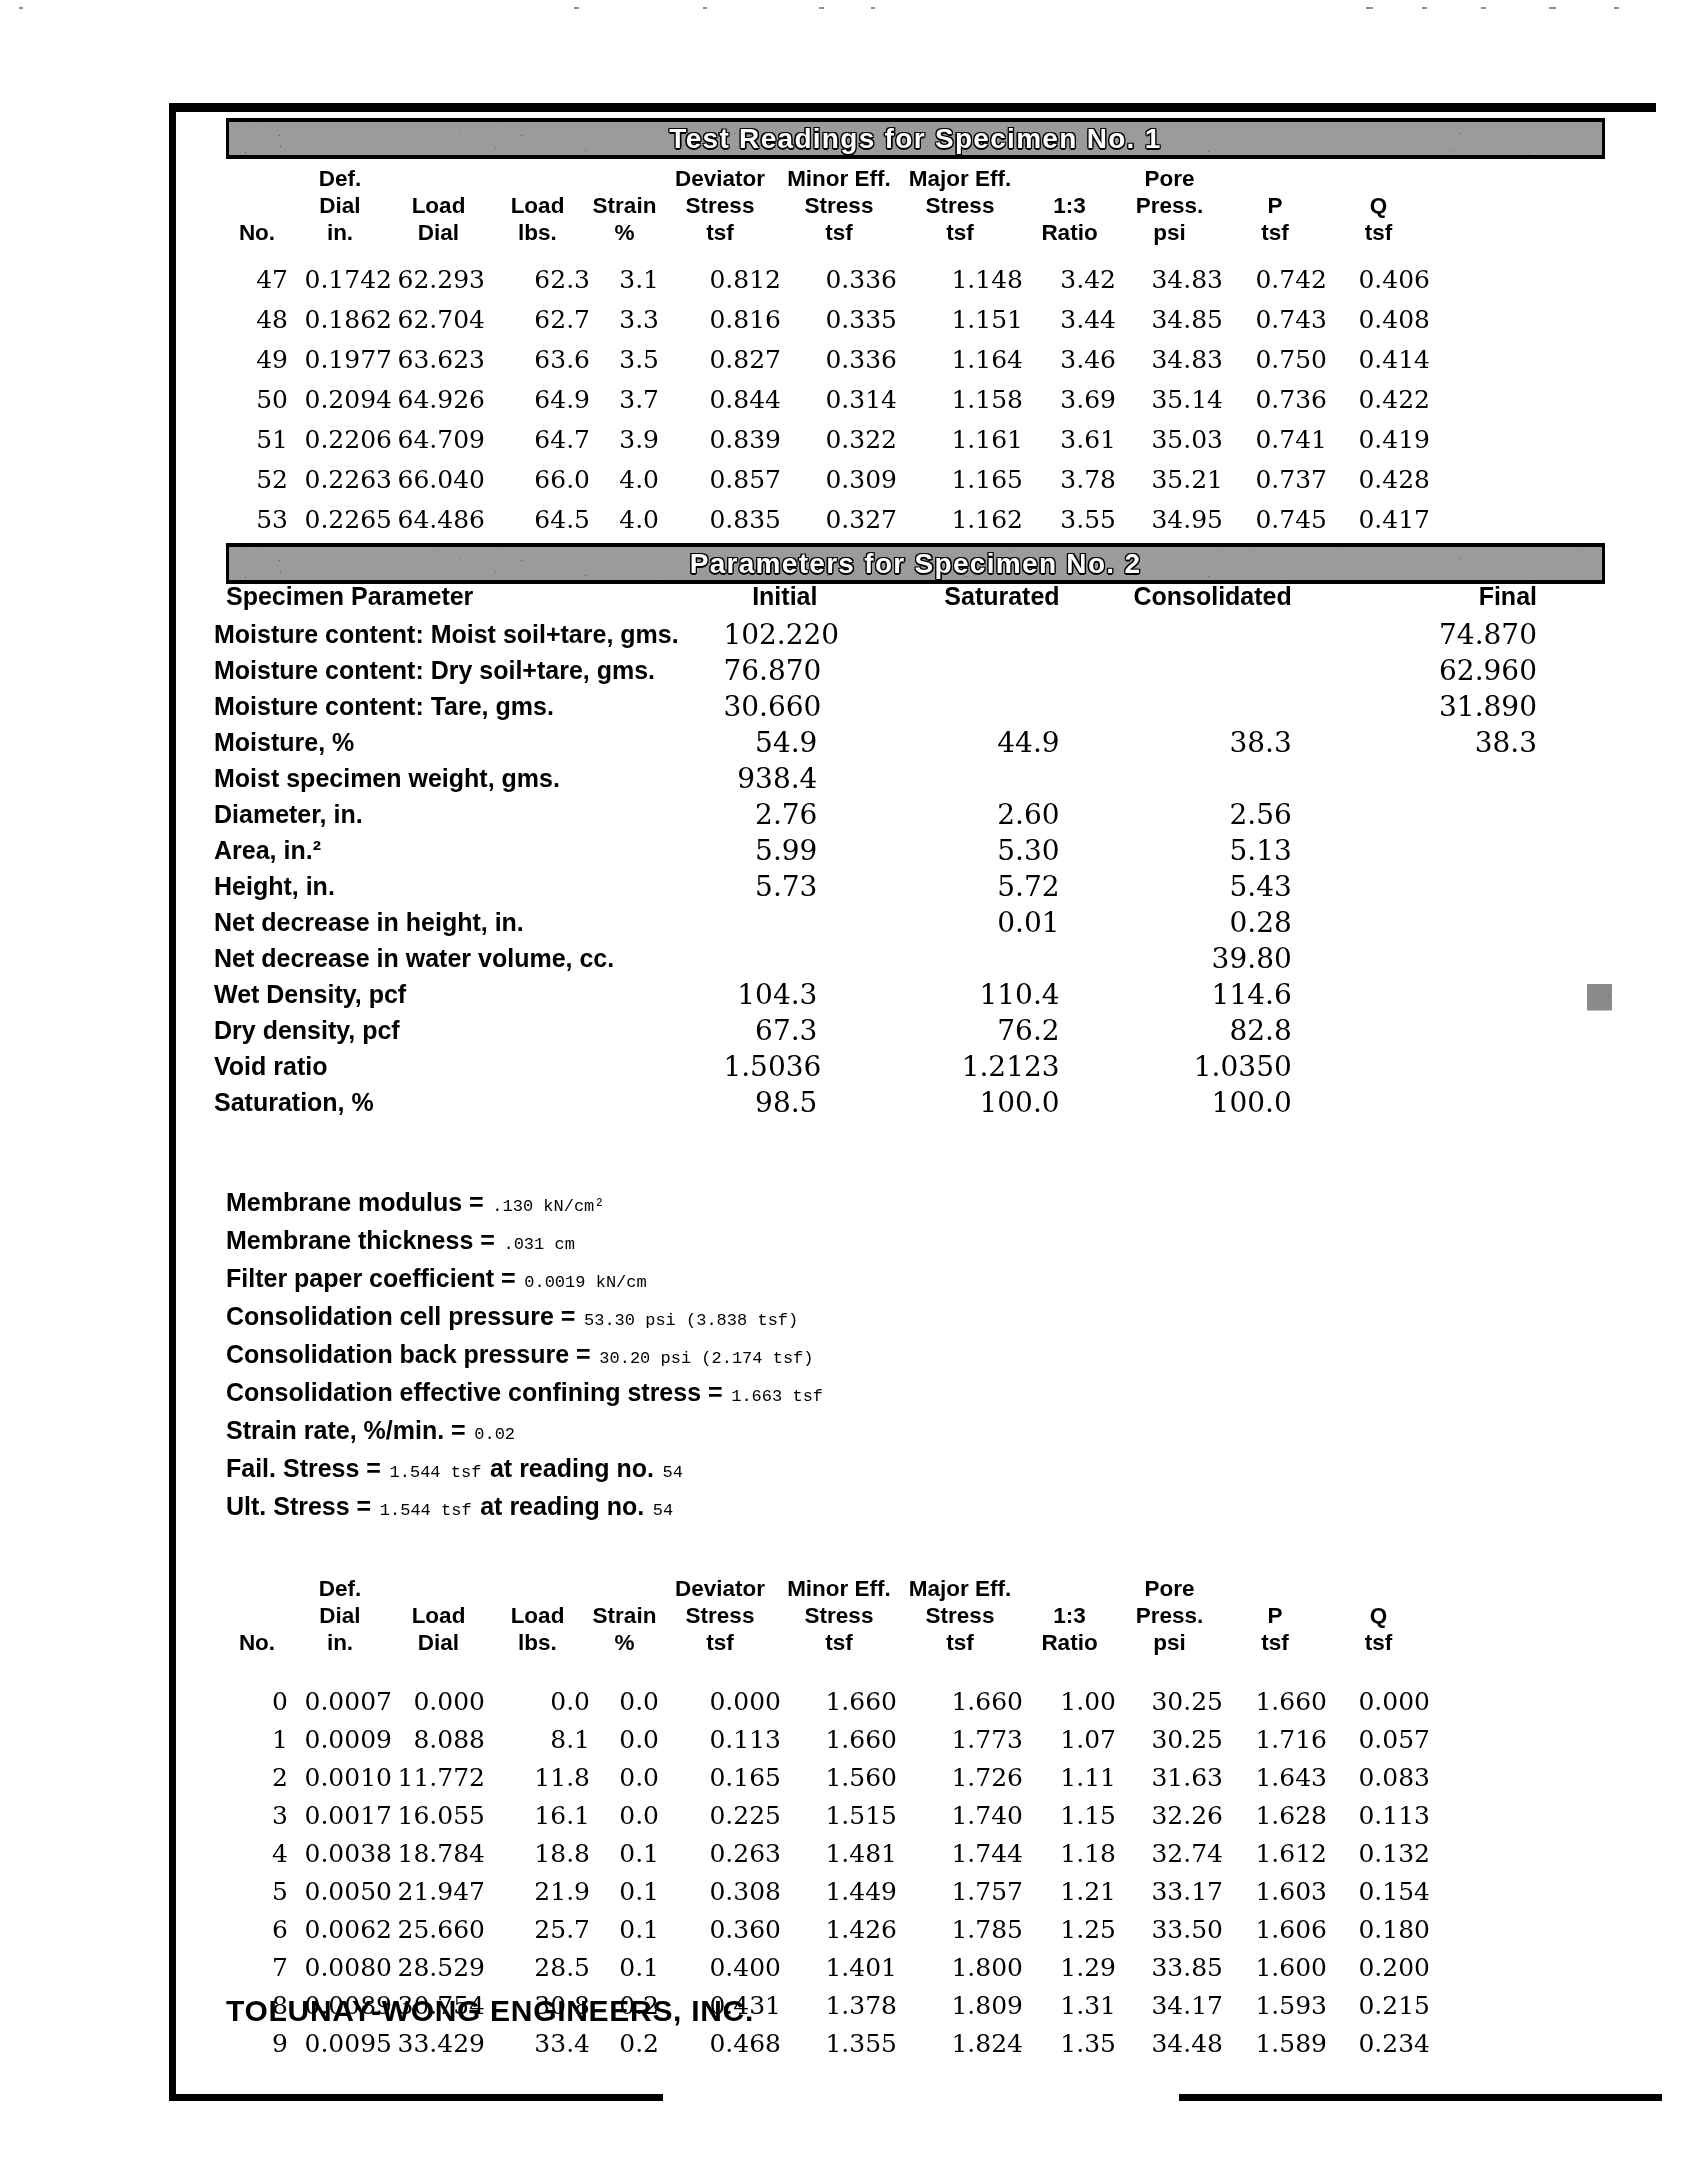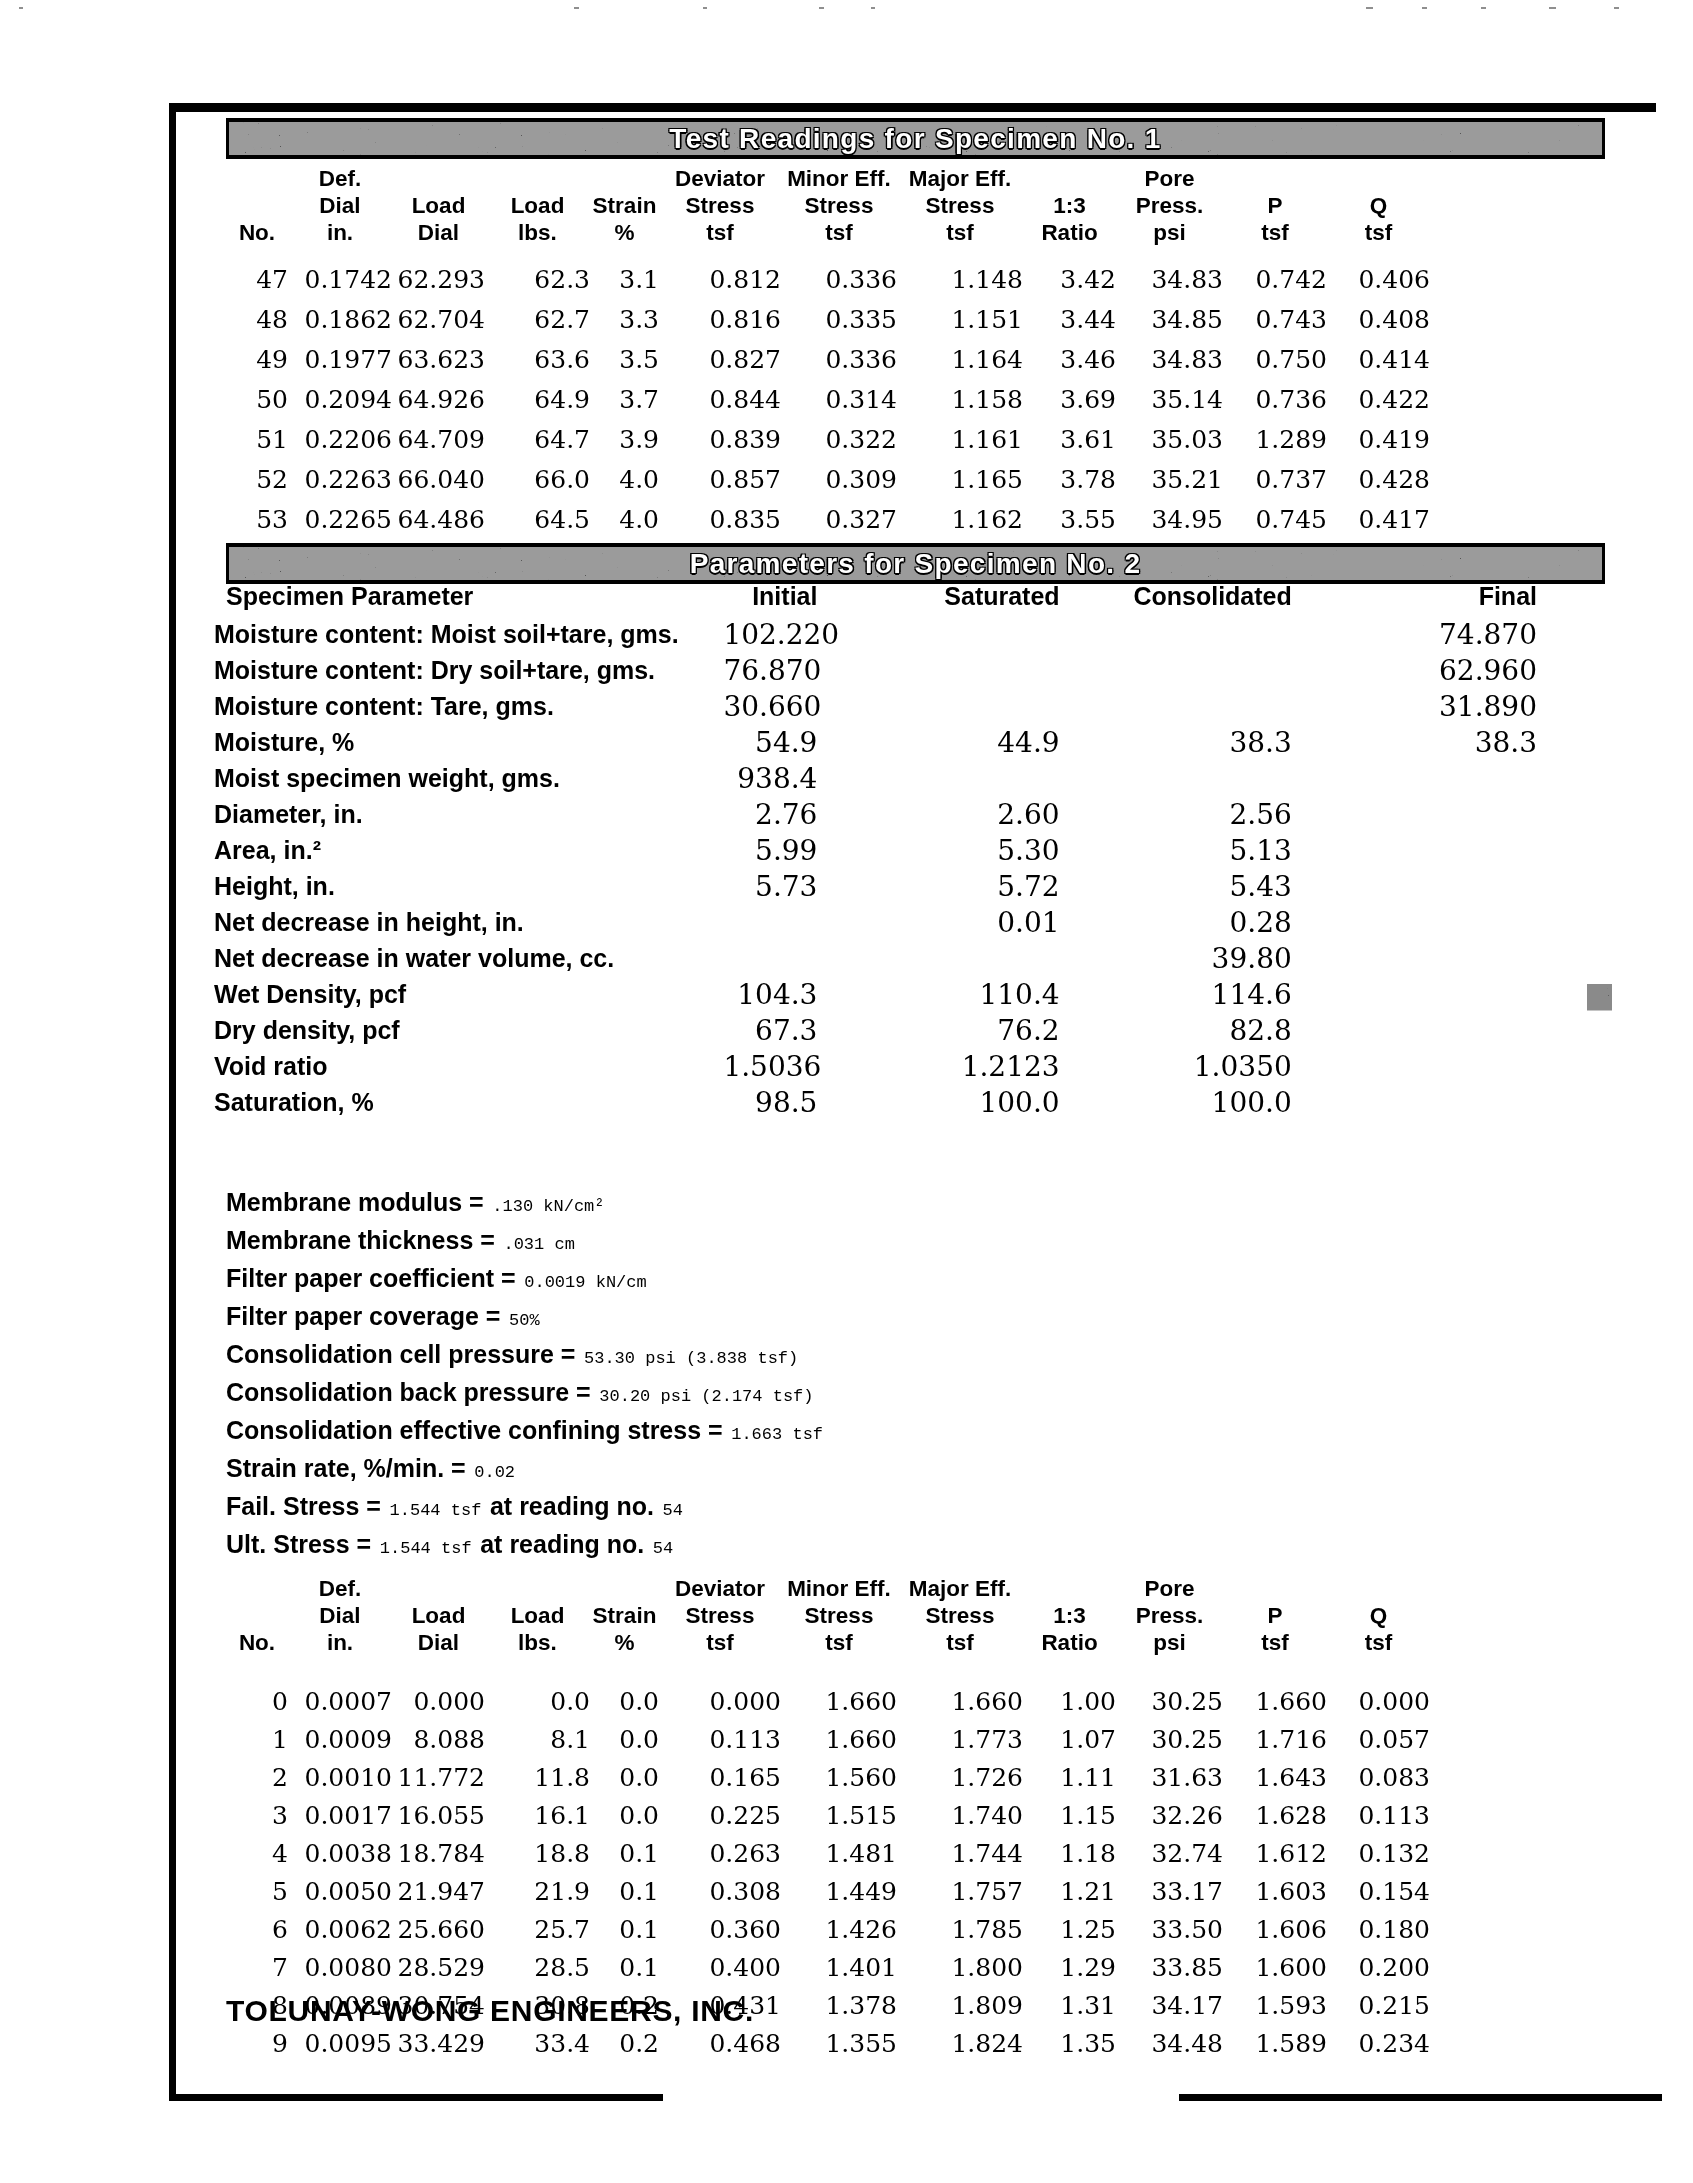--- a/index.html
+++ b/index.html
@@ -220,21 +220,21 @@
           <td>51</td>
           <td>0.2206</td>
           <td>64.709</td>
           <td>64.7</td>
           <td>3.9</td>
           <td>0.839</td>
           <td>0.322</td>
           <td>1.161</td>
           <td>3.61</td>
           <td>35.03</td>
-          <td>1.289</td>
+          <td>0.741</td>
           <td>0.419</td>
         </tr>
         <tr>
           <td>52</td>
           <td>0.2263</td>
           <td>66.040</td>
           <td>66.0</td>
           <td>4.0</td>
           <td>0.857</td>
           <td>0.309</td>
@@ -386,21 +386,20 @@
           <td></td>
         </tr>
       </tbody>
   </table>
 
 
   <div class="notes">
       <div class="note"><span class="nlab">Membrane modulus =</span><span class="nval">.130 kN/cm²</span></div>
       <div class="note"><span class="nlab">Membrane thickness =</span><span class="nval">.031 cm</span></div>
       <div class="note"><span class="nlab">Filter paper coefficient =</span><span class="nval">0.0019 kN/cm</span></div>
-      <div class="note"><span class="nlab">Filter paper coverage =</span><span class="nval">50%</span></div>
       <div class="note"><span class="nlab">Consolidation cell pressure =</span><span class="nval">53.30 psi (3.838 tsf)</span></div>
       <div class="note"><span class="nlab">Consolidation back pressure =</span><span class="nval">30.20 psi (2.174 tsf)</span></div>
       <div class="note"><span class="nlab">Consolidation effective confining stress =</span><span class="nval">1.663 tsf</span></div>
       <div class="note"><span class="nlab">Strain rate, %/min. =</span><span class="nval">0.02</span></div>
       <div class="note"><span class="nlab">Fail. Stress =</span><span class="nval">1.544 tsf</span><span class="nlab">at reading no.</span><span class="nval">54</span></div>
       <div class="note"><span class="nlab">Ult. Stress =</span><span class="nval">1.544 tsf</span><span class="nlab">at reading no.</span><span class="nval">54</span></div>
     </div>
 
   <table class="readings" id="table2">
     <colgroup>

